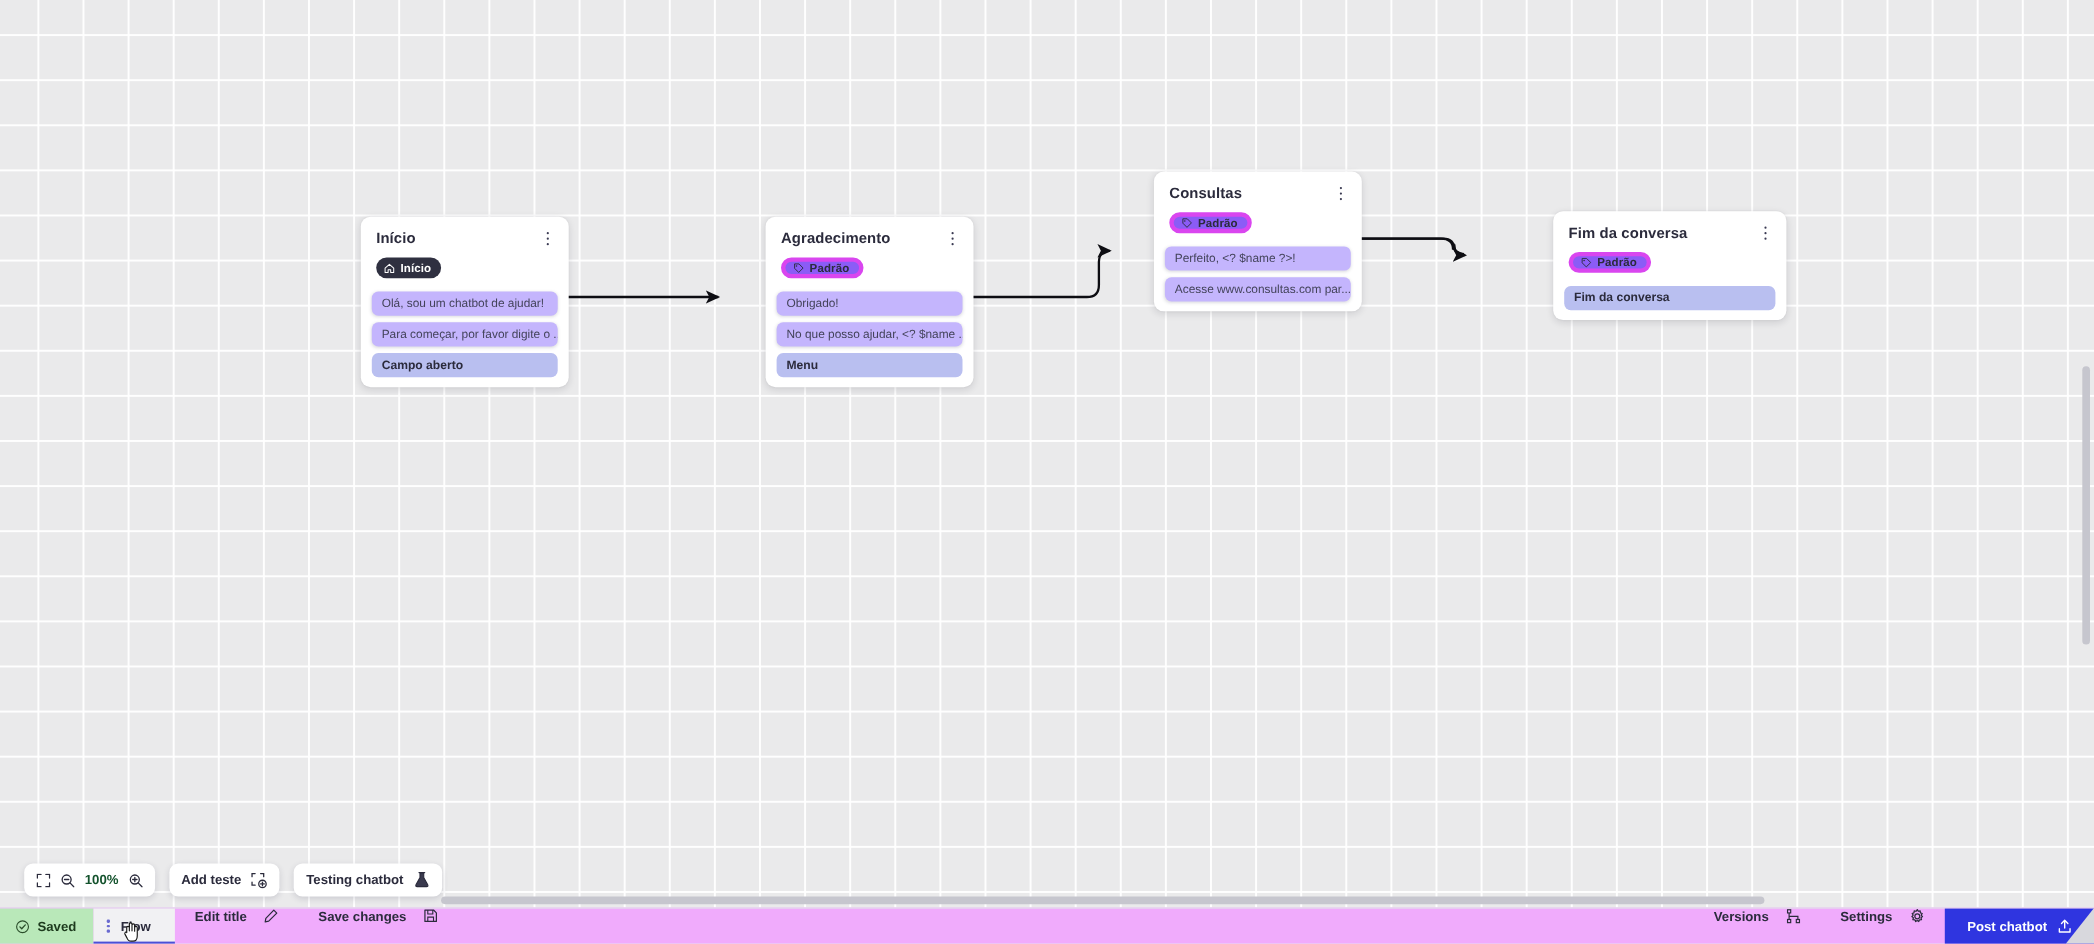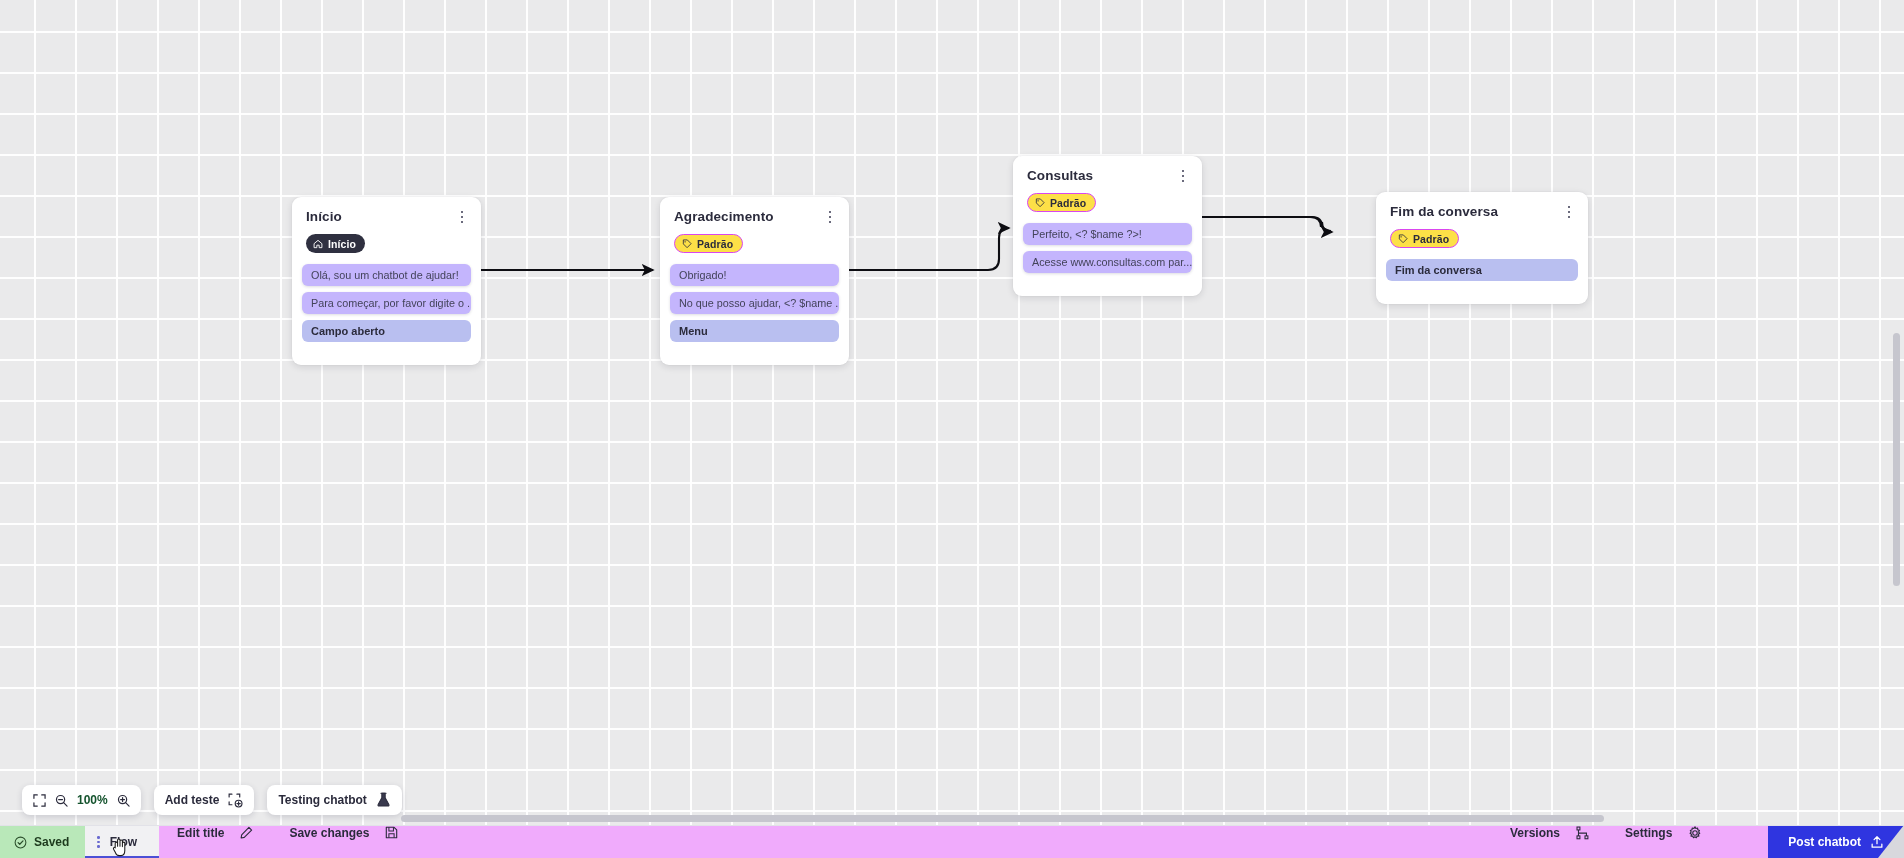--- a/index.html
+++ b/index.html
@@ -27,21 +27,22 @@
 
   
   #edges { position: absolute; left: 0; top: 0; width: 1904px; height: 825px; pointer-events: none; }
 
   
   .node {
     position: absolute;
     background: #ffffff;
     border-radius: 9px;
     box-shadow: 0 2px 7px rgba(30,30,50,0.13), 0 0 0 1px rgba(0,0,0,0.015);
-    padding: 10px 10px 23px 10px;
+    padding: 10px 10px 9px 10px;
+    margin-left: 36px;
   }
   .node-head {
     display: flex; align-items: flex-start; justify-content: space-between;
     padding: 2px 2px 0 4px;
   }
   .node-title {
     font-size: 13.5px; font-weight: 700; color: #2b2b3c;
     letter-spacing: 0.1px; line-height: 16px;
   }
   .kebab {
@@ -51,21 +52,21 @@
   }
   .kebab i { display: block; width: 2.6px; height: 2.6px; border-radius: 50%; background: #3a3a52; }
 
   .badge-row { padding: 8px 4px 2px 4px; }
   .badge {
     display: inline-flex; align-items: center; gap: 5px;
     height: 19px; padding: 0 9px 0 7px; border-radius: 999px;
     font-size: 10.5px; font-weight: 700; letter-spacing: .1px;
   }
   .badge.dark { background: #2f3040; color: #ffffff; }
-  .badge.outline { background: #fde047; color: #2b2b3c; border: 1px solid #d946ef; }
+  .badge.outline { background: #8b5cf6; color: #2b2b3c; border: 4px solid #d946ef; }
 
   .items { margin-top: 9px; display: flex; flex-direction: column; gap: 6px; }
   .item {
     border-radius: 6px; height: 22px; display: flex; align-items: center;
     padding: 0 9px; font-size: 10.8px; color: #43435a;
     white-space: nowrap; overflow: hidden; text-overflow: ellipsis;
   }
   .item.msg { background: #c4b5fd; box-shadow: 0 1px 3px rgba(40,40,70,0.16); }
   .item.action {
     background: #b9bff0; color: #2b2b3c; font-weight: 700; font-size: 11px;
@@ -109,21 +110,20 @@
   .drag-dots i { width: 2.4px; height: 2.4px; border-radius: 50%; background: #6a6ad0; display: block; }
   .sb-item {
     display: flex; align-items: flex-start; gap: 16px; padding: 0 18px;
     font-size: 12px; font-weight: 600; color: #2b2b3c; cursor: pointer;
   }
   #statusbar .spacer { flex: 1; }
   .post-btn {
     display: flex; align-items: center; gap: 9px; padding: 0 20px;
     background: #2f35e0; color: #ffffff; font-size: 12px; font-weight: 700;
     cursor: pointer;
-    margin-left: 48px;
   }
   .post-btn::after {
     content: ""; position: absolute; right: 0; bottom: 0;
     border-style: solid; border-width: 0 0 33px 26px;
     border-color: transparent transparent #d8d8dd transparent;
     pointer-events: none;
   }
   #statusbar { position: absolute; }
 
   

